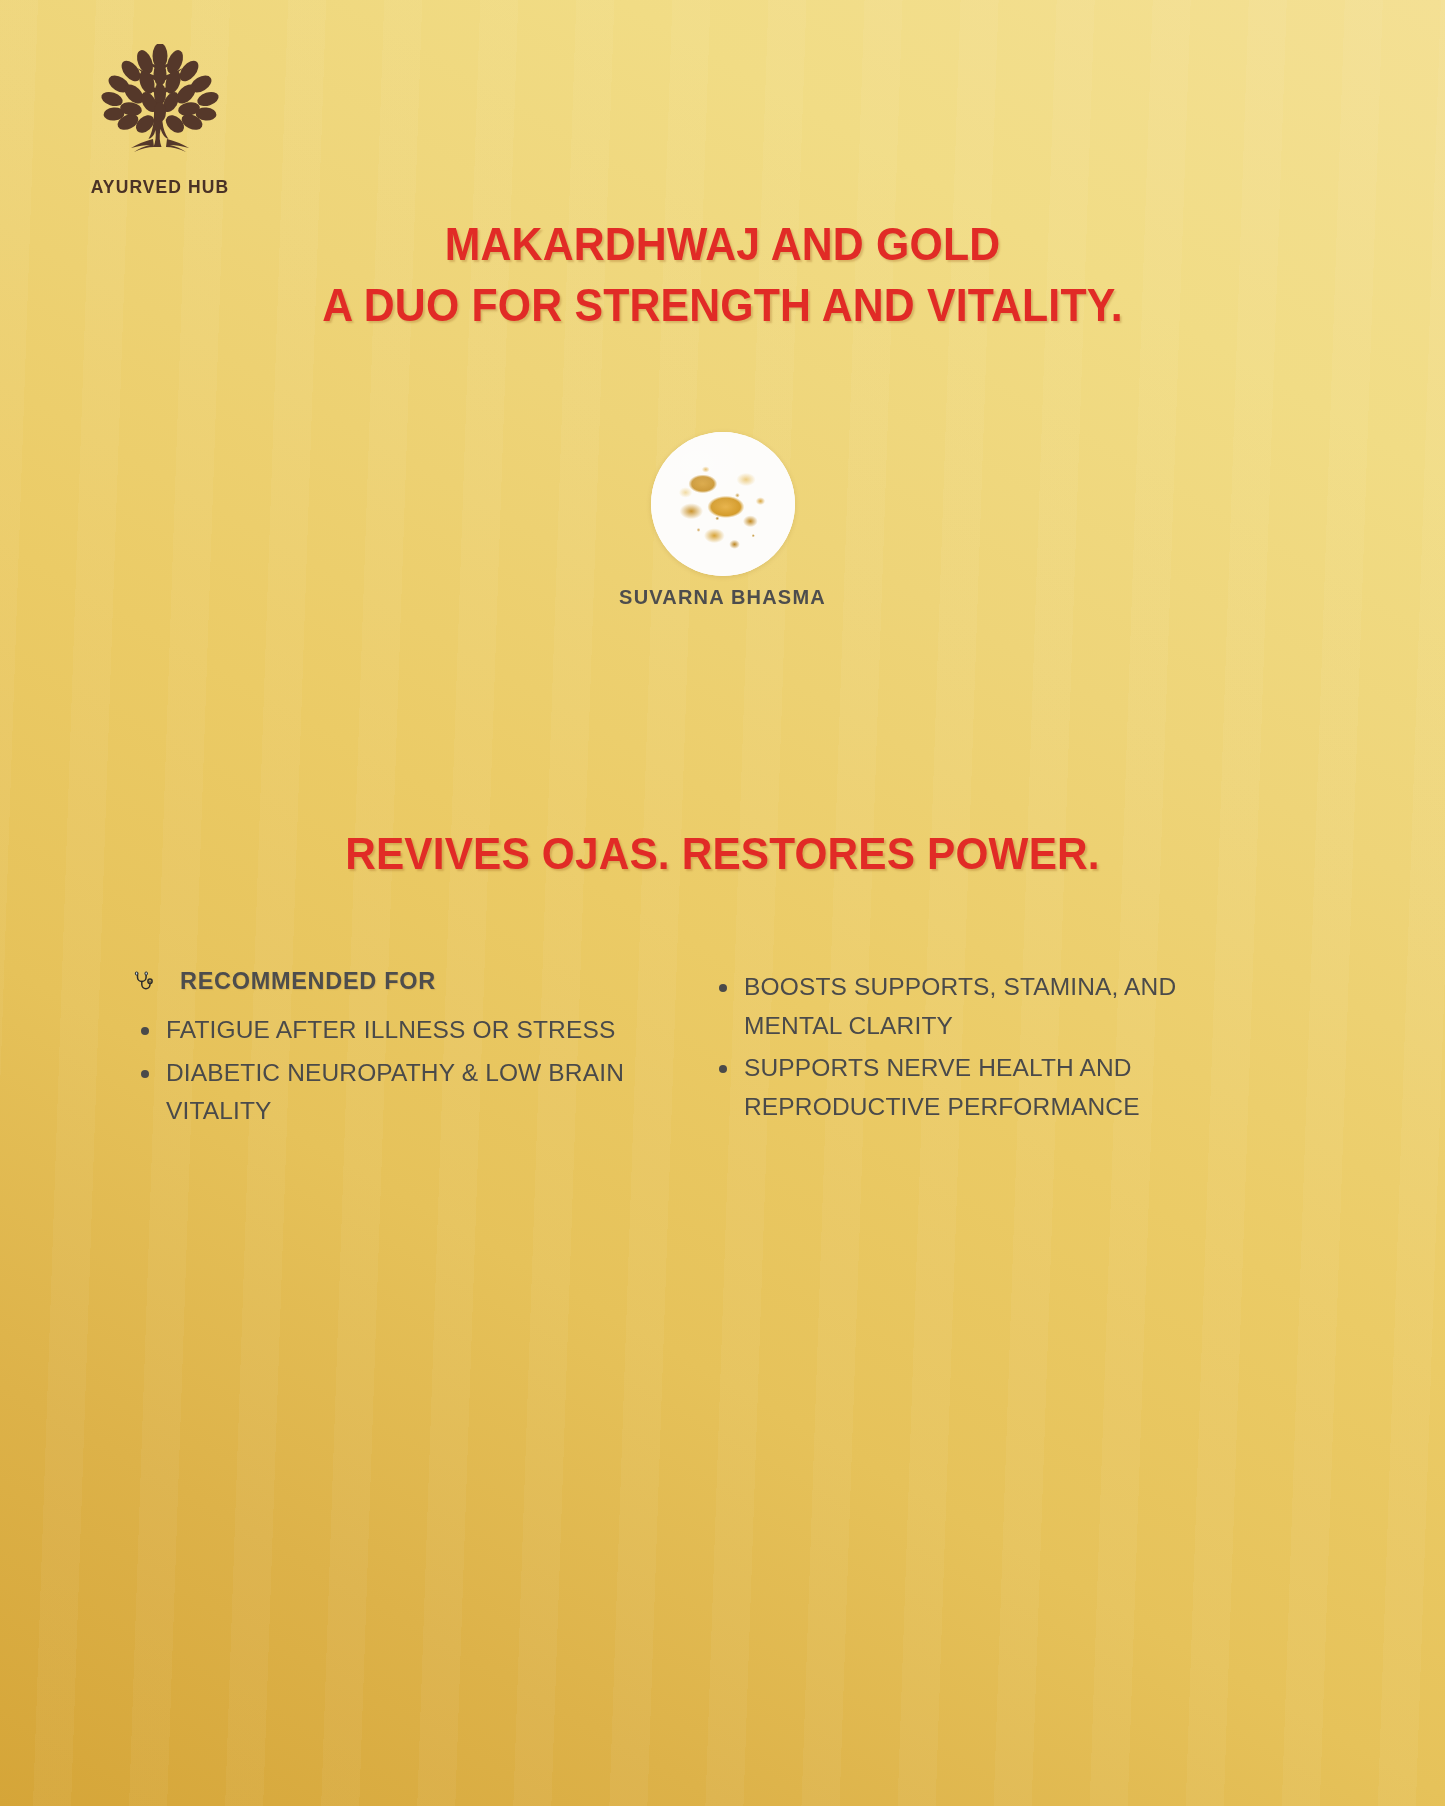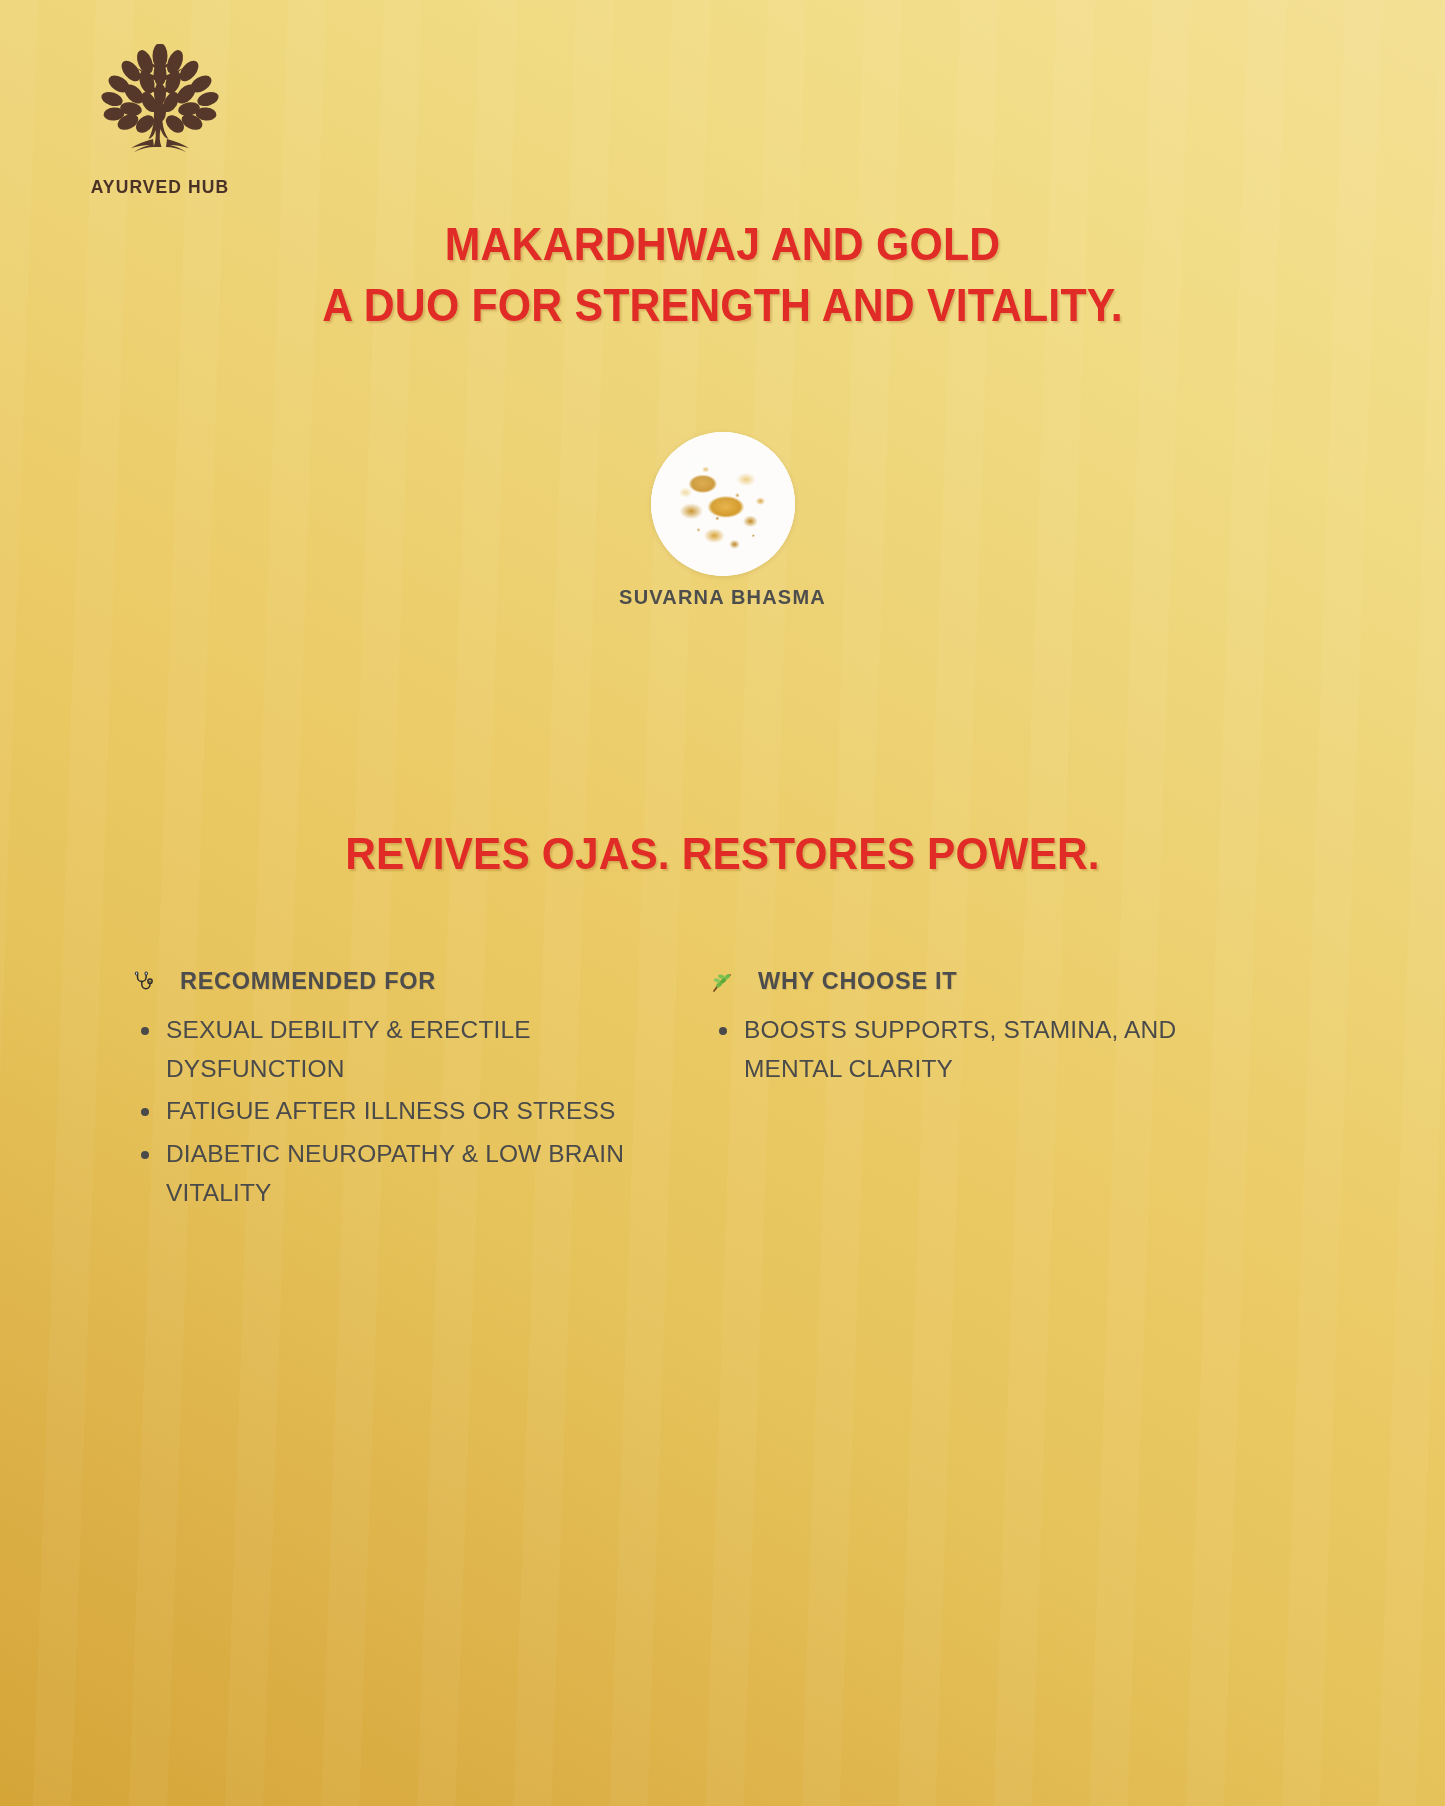--- a/index.html
+++ b/index.html
@@ -279,38 +279,27 @@
           <path d="M5.5 3v4.2a4.3 4.3 0 0 0 8.6 0V3" fill="none" stroke="#2b2b2b" stroke-width="1.5" stroke-linecap="round"></path>
           <rect x="3.4" y="2" width="2.4" height="3" rx="1" fill="#cfe3e8" stroke="#2b2b2b" stroke-width="1"></rect>
           <rect x="13.0" y="2" width="2.4" height="3" rx="1" fill="#cfe3e8" stroke="#2b2b2b" stroke-width="1"></rect>
           <path d="M9.8 11.5v3.1a4.1 4.1 0 0 0 8.2 0v-1.2" fill="none" stroke="#2b2b2b" stroke-width="1.5" stroke-linecap="round"></path>
           <circle cx="18" cy="11.2" r="2.1" fill="none" stroke="#2b2b2b" stroke-width="1.5"></circle>
           <circle cx="18" cy="11.2" r="0.7" fill="#2b2b2b"></circle>
         </svg>
         <span>RECOMMENDED FOR</span>
       </div>
       <ul class="bullets">
-        <li>SEXUAL DEBILITY &amp; ERECTILE DYSFUNCTION</li>
         <li>FATIGUE AFTER ILLNESS OR STRESS</li>
         <li>DIABETIC NEUROPATHY &amp; LOW BRAIN VITALITY</li>
       </ul>
     </div>
 
     <div class="col col-right">
-      <div class="col-head">
-        <svg class="ico" viewBox="0 0 24 24">
-          <path d="M4 21 C8 15 13 10 20 5" fill="none" stroke="#7a4a22" stroke-width="1.7" stroke-linecap="round"></path>
-          <ellipse cx="9.3" cy="14.6" rx="3.5" ry="2.1" fill="#6fb544" transform="rotate(-40 9.3 14.6)"></ellipse>
-          <ellipse cx="13.4" cy="10.6" rx="3.5" ry="2.1" fill="#5ca83a" transform="rotate(-40 13.4 10.6)"></ellipse>
-          <ellipse cx="17.2" cy="6.8" rx="3.3" ry="2.0" fill="#72bb49" transform="rotate(-40 17.2 6.8)"></ellipse>
-          <ellipse cx="7.0" cy="10.4" rx="3.2" ry="1.9" fill="#8bc95e" transform="rotate(20 7 10.4)"></ellipse>
-          <ellipse cx="11.2" cy="6.6" rx="3.2" ry="1.9" fill="#7cc052" transform="rotate(20 11.2 6.6)"></ellipse>
-        </svg>
-        <span>WHY CHOOSE IT</span>
-      </div>
       <ul class="bullets">
         <li>BOOSTS SUPPORTS, STAMINA, AND MENTAL CLARITY</li>
+        <li>SUPPORTS NERVE HEALTH AND REPRODUCTIVE PERFORMANCE</li>
       </ul>
     </div>
 
   </div>
 
 </div>
 
 </body></html>

